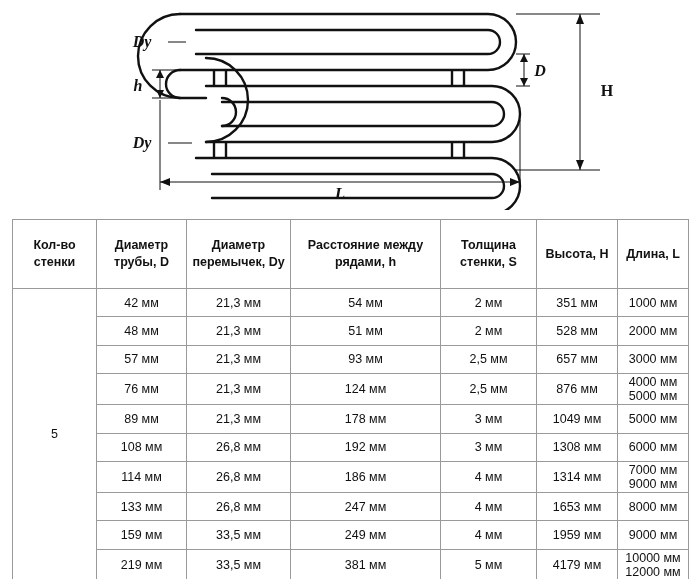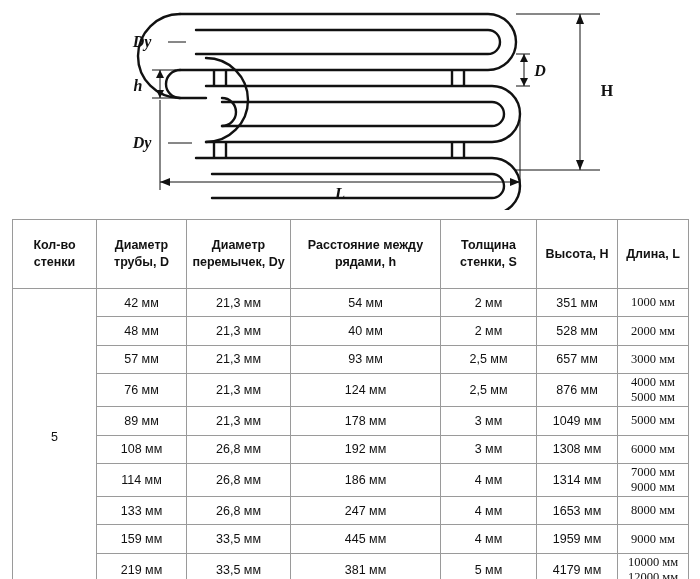--- a/index.html
+++ b/index.html
@@ -67,21 +67,20 @@
   }
   .col-rows   { width: 84px; }
   .col-d      { width: 90px; }
   .col-dy     { width: 104px; }
   .col-h      { width: 150px; }
   .col-s      { width: 96px; }
   .col-height { width: 81px; }
   .col-length { width: 71px; }
   .len-cell {
     font-size: 12.5px;
-    font-family: Liberation Serif, serif;
   }
   
   .len-2 { height: 50.8px; margin-left: 23px; }
 </style>
 </head>
 <body>
 
 <div class="page">
 
   <div class="diagram">
@@ -215,21 +214,21 @@
           <td>42 мм</td>
           <td>21,3 мм</td>
           <td>54 мм</td>
           <td>2 мм</td>
           <td>351 мм</td>
           <td class="len-cell">1000 мм</td>
         </tr>
         <tr>
           <td>48 мм</td>
           <td>21,3 мм</td>
-          <td>40 мм</td>
+          <td>51 мм</td>
           <td>2 мм</td>
           <td>528 мм</td>
           <td class="len-cell">2000 мм</td>
         </tr>
         <tr>
           <td>57 мм</td>
           <td>21,3 мм</td>
           <td>93 мм</td>
           <td>2,5 мм</td>
           <td>657 мм</td>
@@ -277,21 +276,21 @@
           <td>133 мм</td>
           <td>26,8 мм</td>
           <td>247 мм</td>
           <td>4 мм</td>
           <td>1653 мм</td>
           <td class="len-cell">8000 мм</td>
         </tr>
         <tr>
           <td>159 мм</td>
           <td>33,5 мм</td>
-          <td>445 мм</td>
+          <td>249 мм</td>
           <td>4 мм</td>
           <td>1959 мм</td>
           <td class="len-cell">9000 мм</td>
         </tr>
         <tr>
           <td>219 мм</td>
           <td>33,5 мм</td>
           <td>381 мм</td>
           <td>5 мм</td>
           <td>4179 мм</td>

